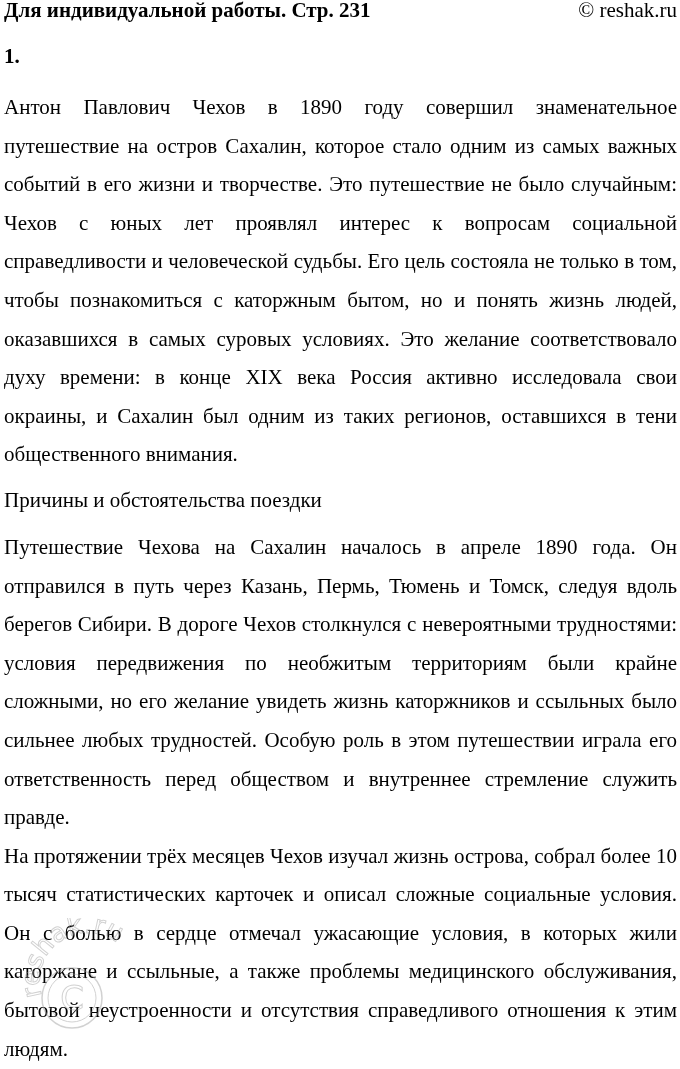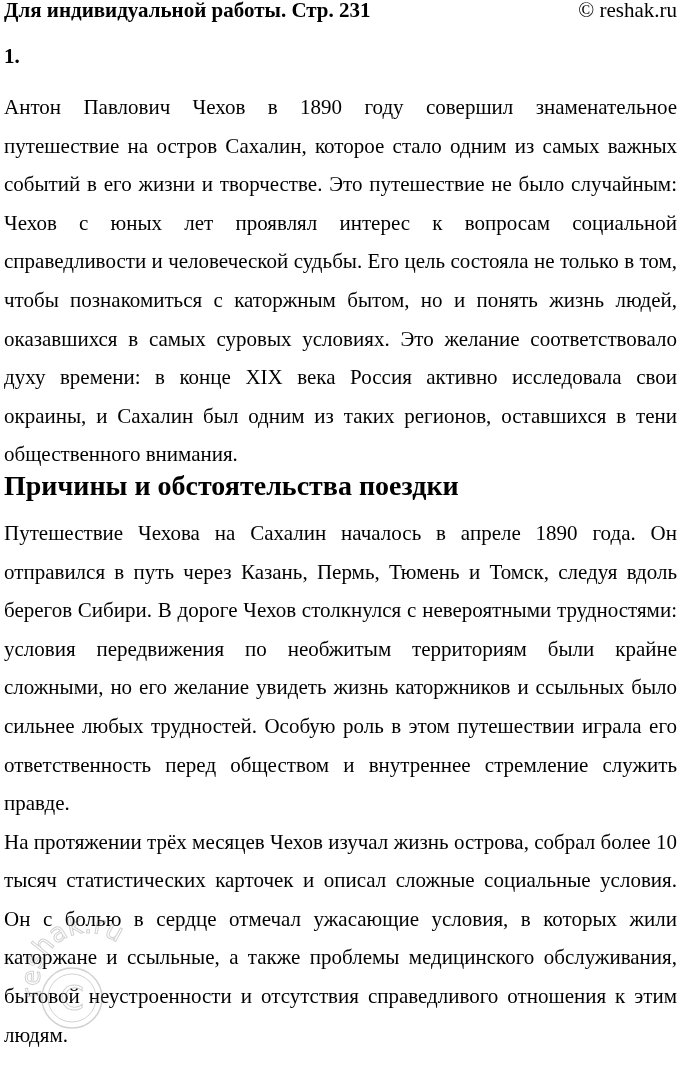--- a/index.html
+++ b/index.html
@@ -44,23 +44,24 @@
   }
   .para {
     font-size: 21px;
     line-height: 38.6px;
     text-align: justify;
     text-align-last: left;
     margin: 0;
   }
   .p1 { margin-top: 20px; }
   .section-heading {
-    font-weight: bold;
-    font-size: 28px;
+    font-weight: normal;
+    font-size: 21px;
     line-height: 24px;
+    margin-top: 14px;
     height: 24px;
   }
   .p2 { margin-top: 16px; font-family: Liberation Serif, serif; }
   .p3 { margin-top: 0px; }
   .watermark {
     position: absolute;
     left: 22px;
     top: 918px;
     width: 120px;
     height: 120px;

